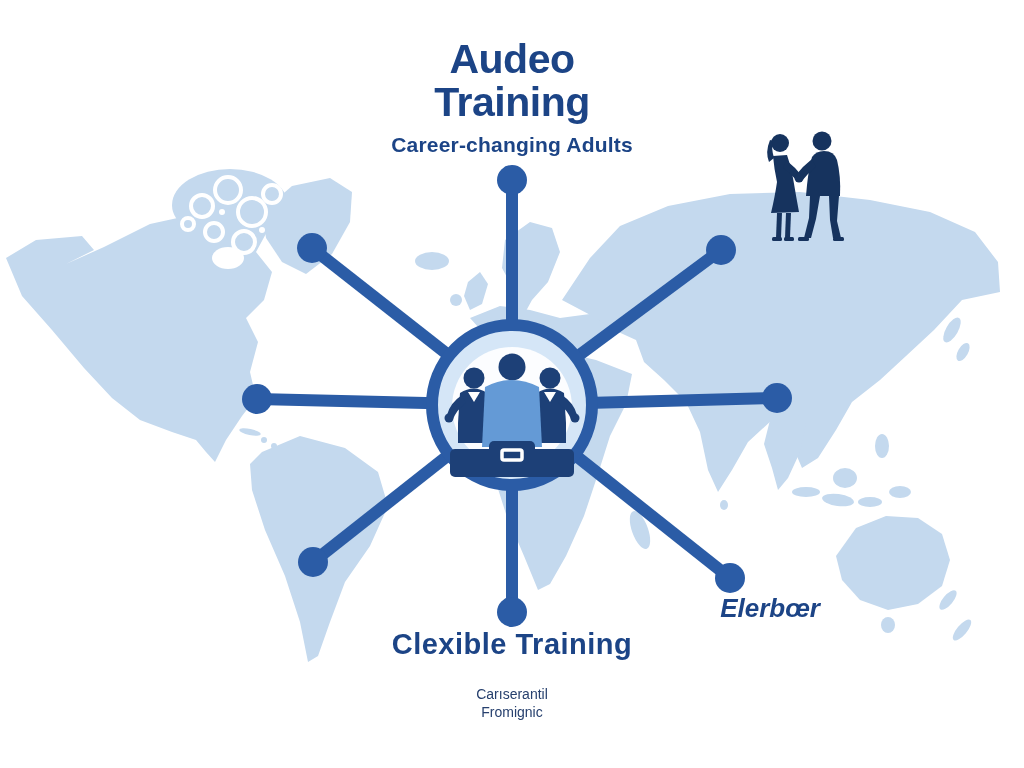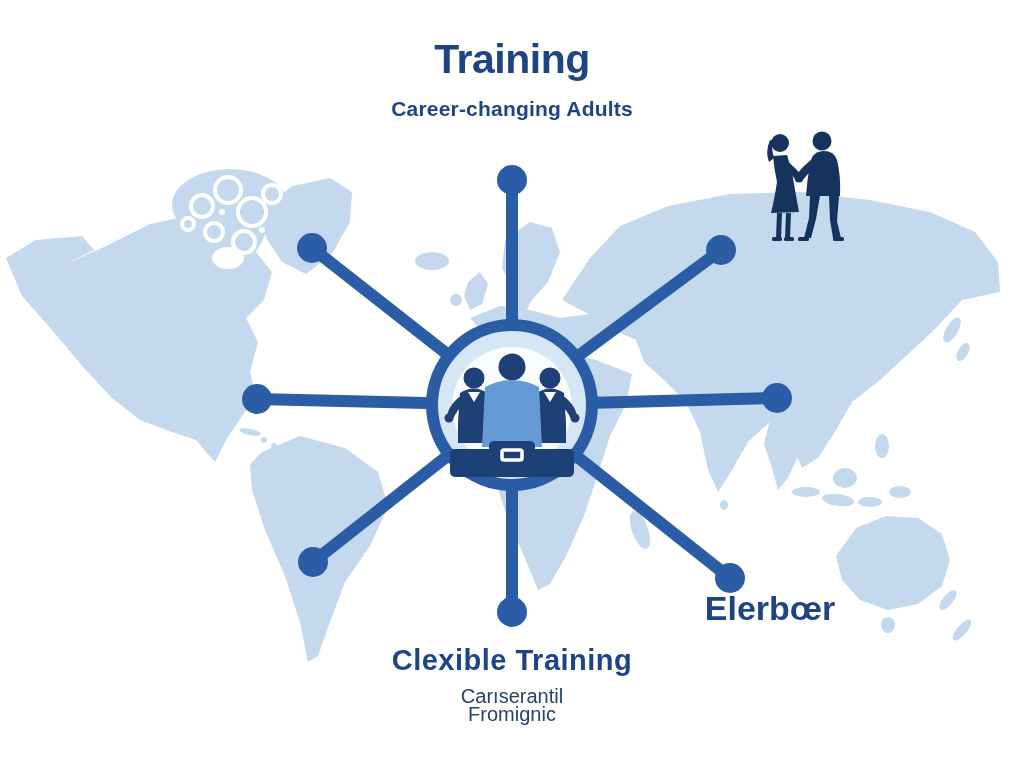--- a/index.html
+++ b/index.html
@@ -19,37 +19,37 @@
   .sil { fill: var(--silhouette, #16335e); }
 
   .title-block {
     position: absolute; left: 262px; top: 38px; width: 500px;
     text-align: center; color: var(--text-navy, #1c4486);
   }
   .title-line {
     font-size: 41px; font-weight: bold; line-height: 43px; letter-spacing: -0.5px;
   }
   .subtitle {
-    margin-top: 16px; font-size: 21px; font-weight: bold; letter-spacing: 0.2px;
+    margin-top: 9px; font-size: 21px; font-weight: bold; letter-spacing: 0.2px;
   }
 
   .bottom-center-block {
-    position: absolute; left: 312px; top: 644px; width: 400px;
+    position: absolute; left: 312px; top: 628px; width: 400px;
     text-align: center; color: var(--text-navy, #1c4486);
   }
   .bottom-heading { font-size: 29px; font-weight: bold; letter-spacing: 0.5px; }
   .bottom-caption {
-    margin-top: 10px; font-size: 20px; line-height: 18px;
+    margin-top: 24px; font-size: 14px; line-height: 18px;
     color: var(--caption-navy, #27406e); font-weight: normal;
   }
 
   .bottom-right-block {
     position: absolute; left: 655px; top: 594px; width: 230px;
     text-align: center; color: var(--text-navy, #1c4486);
-    font-size: 34px; font-weight: bold; line-height: 29px;
+    font-size: 26px; font-weight: bold; line-height: 29px; font-style: italic;
   }
 </style>
 </head>
 <body>
 
 <div id="canvas">
 
   <svg id="map-svg" width="1024" height="768" viewBox="0 0 1024 768">
 
     <g>
@@ -182,20 +182,21 @@
       <path class="sil" d="M812,159 Q803,166 796,175 L801,182 Q808,173 816,167 Z"></path>
       <circle class="sil" cx="799" cy="178" r="4.5"></circle>
       <path class="sil" d="M810,196 L820,196 L816,219 L811,238 L804,238 L809,218 Z"></path>
       <path class="sil" d="M829,196 L839,196 L837,221 L841,238 L833,238 L830,220 Z"></path>
       <rect class="sil" x="798" y="237" width="11" height="4" rx="1.5"></rect>
       <rect class="sil" x="833" y="237" width="11" height="4" rx="1.5"></rect>
     </g>
   </svg>
 
   <div class="title-block">
+    <div class="title-line">Audeo</div>
     <div class="title-line">Training</div>
     <div class="subtitle">Career-changing Adults</div>
   </div>
 
   <div class="bottom-center-block">
     <div class="bottom-heading">Clexible Training</div>
     <div class="bottom-caption">
       <div>Carıserantil</div>
       <div>Fromignic</div>
     </div>

